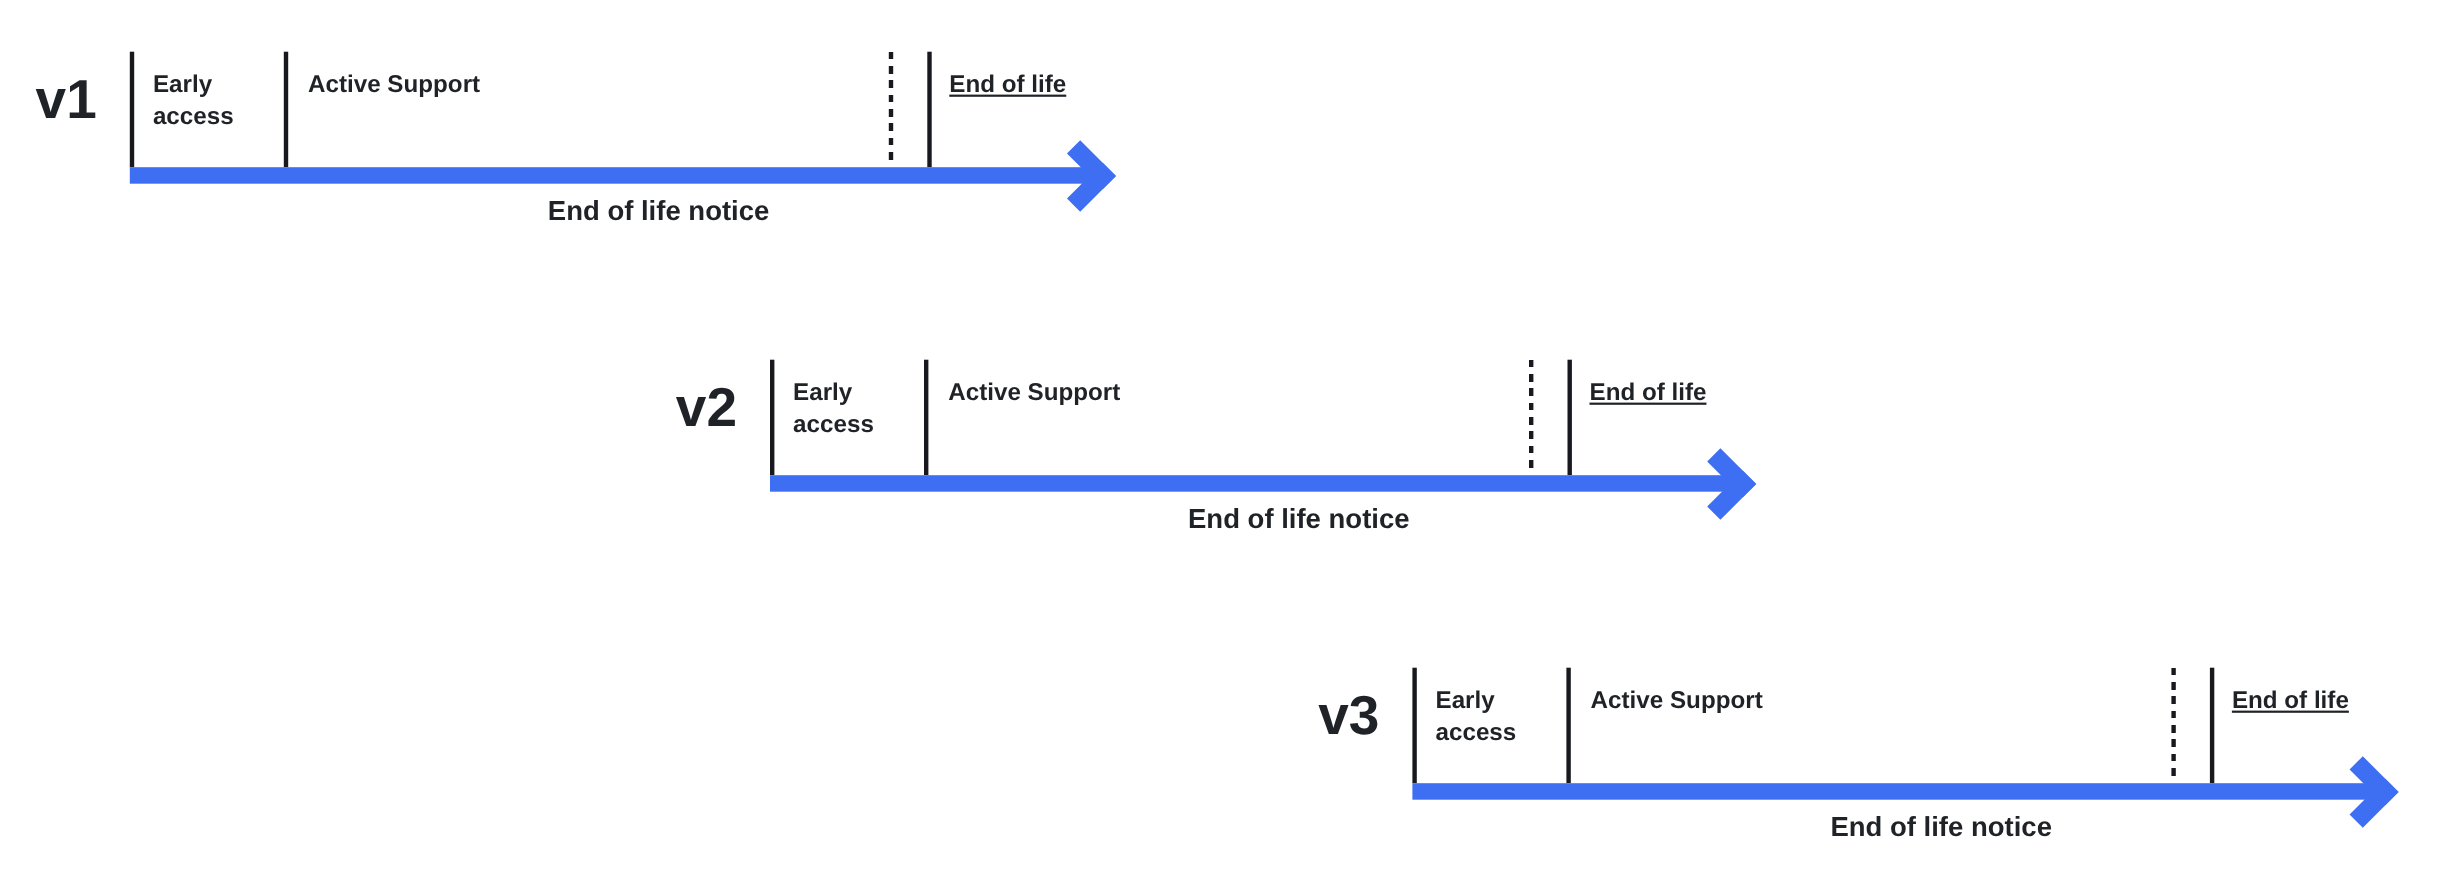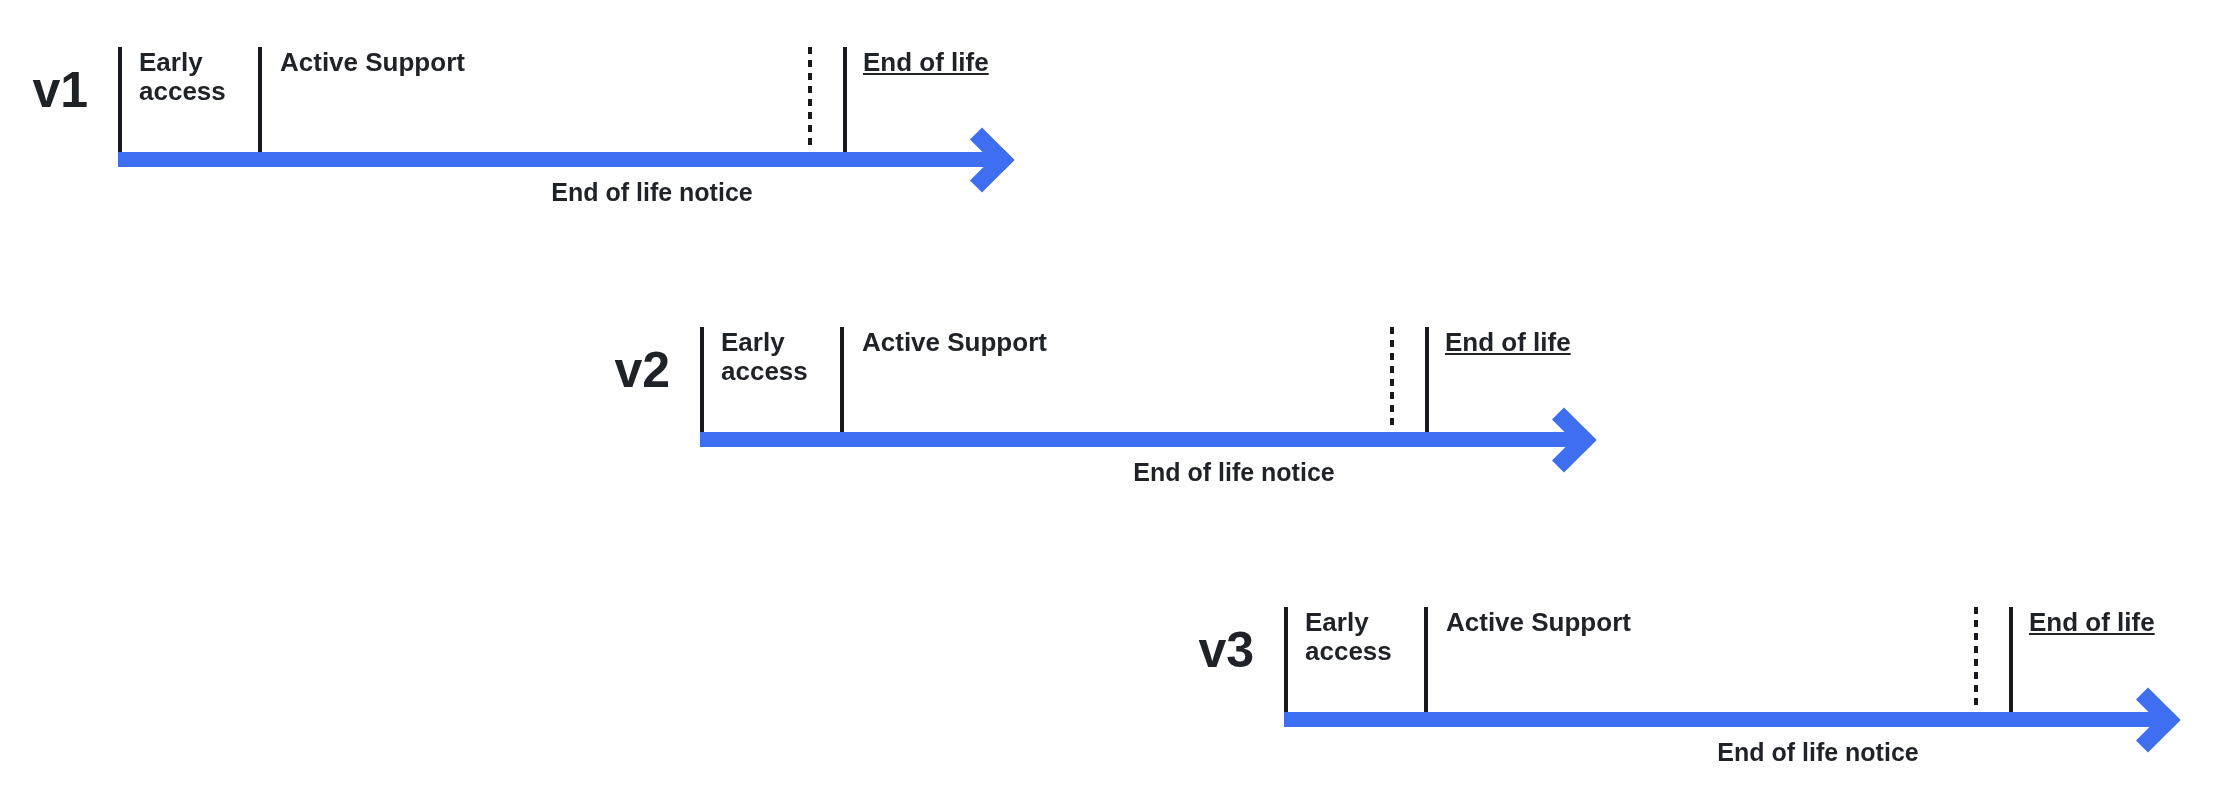--- a/index.html
+++ b/index.html
@@ -39,29 +39,29 @@
   }
   .bar{position:absolute;left:100px;top:105px;width:878px;height:15px;background:var(--arrow);}
   .arrow-head{
     position:absolute;left:941px;top:90px;width:46px;height:46px;
     box-sizing:border-box;
     border-top:17px solid var(--arrow);
     border-right:17px solid var(--arrow);
     transform:rotate(45deg);
   }
   .phase-label{
-    position:absolute;top:1px;
-    font-size:26px;font-weight:700;line-height:29px;
+    position:absolute;top:15px;
+    font-size:22px;font-weight:700;line-height:29px;
   }
   .label-early{left:121px;width:112px;}
   .label-active{left:262px;white-space:nowrap;}
   .label-eol{left:845px;white-space:nowrap;text-decoration:underline;}
   .notice-label{
     position:absolute;left:480px;top:131px;width:308px;
-    text-align:center;font-size:25px;font-weight:700;line-height:28px;
+    text-align:left;font-size:25px;font-weight:700;line-height:28px;
     white-space:nowrap;
   }
 </style>
 </head>
 <body>
 
 <div class="canvas">
 
   <section class="timeline row-1">
     <div class="version">v1</div>

